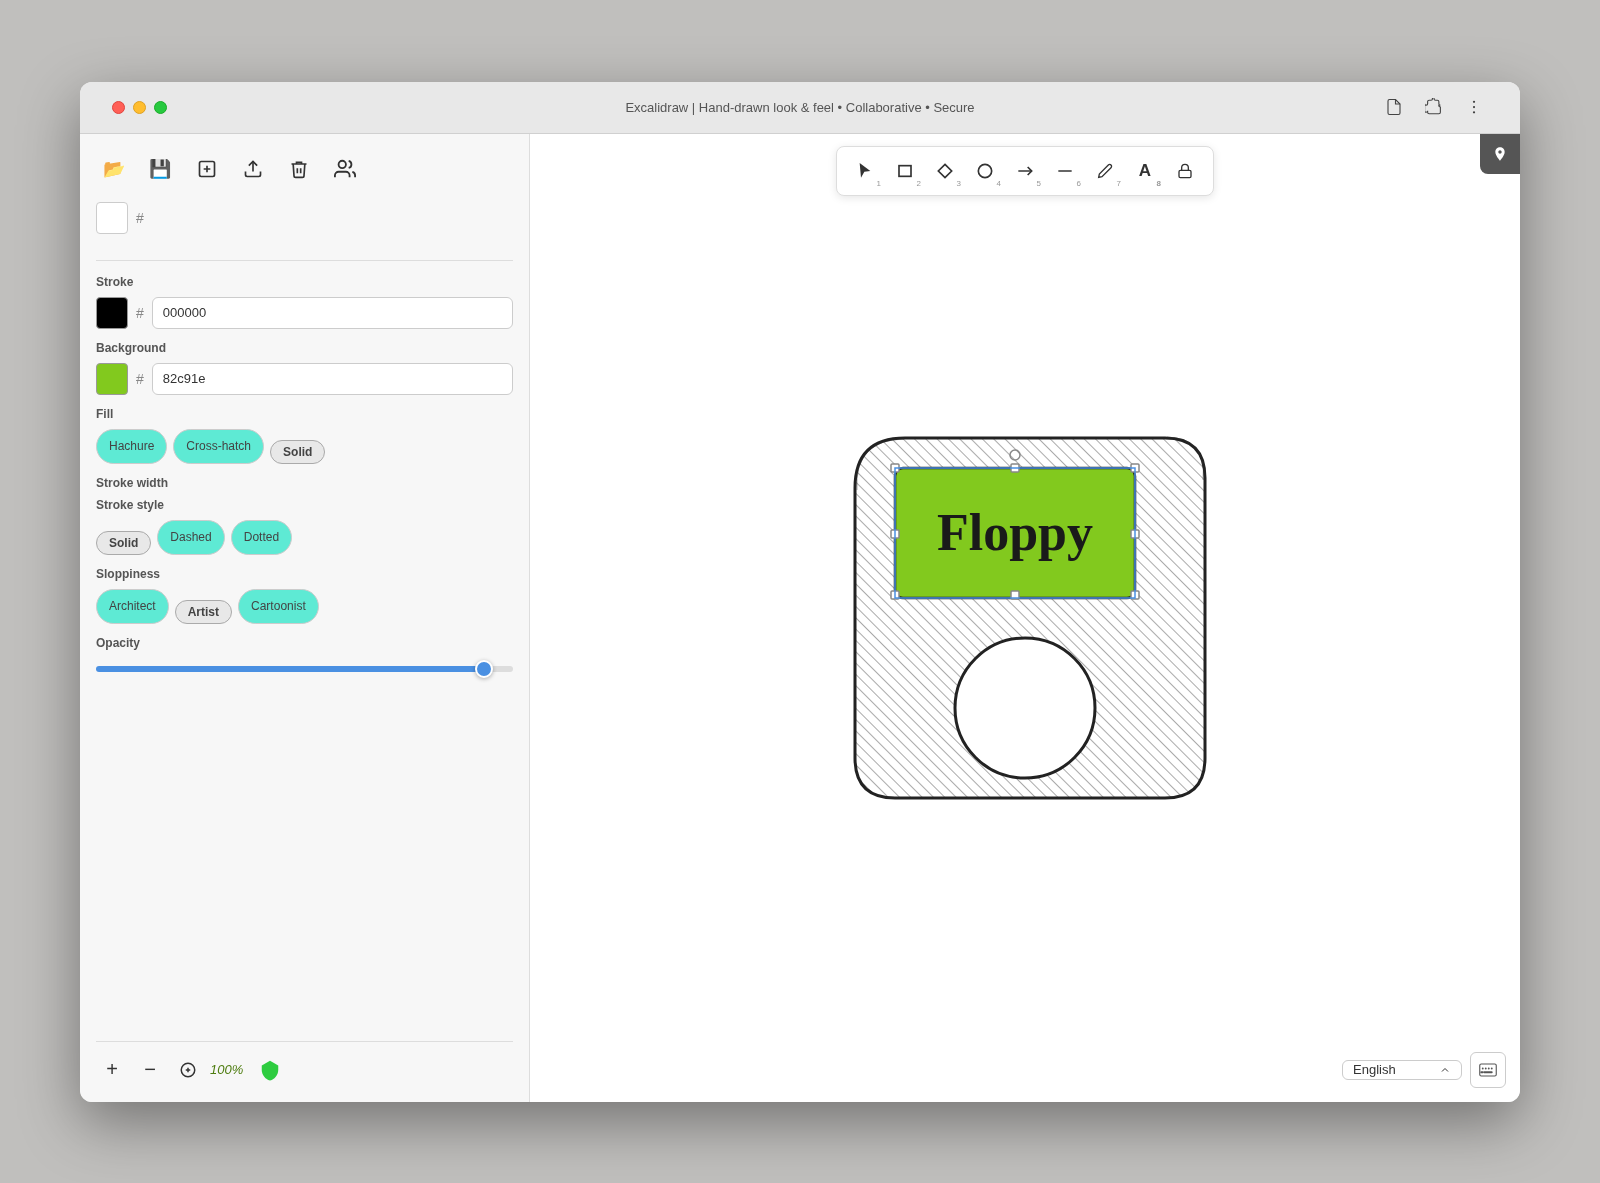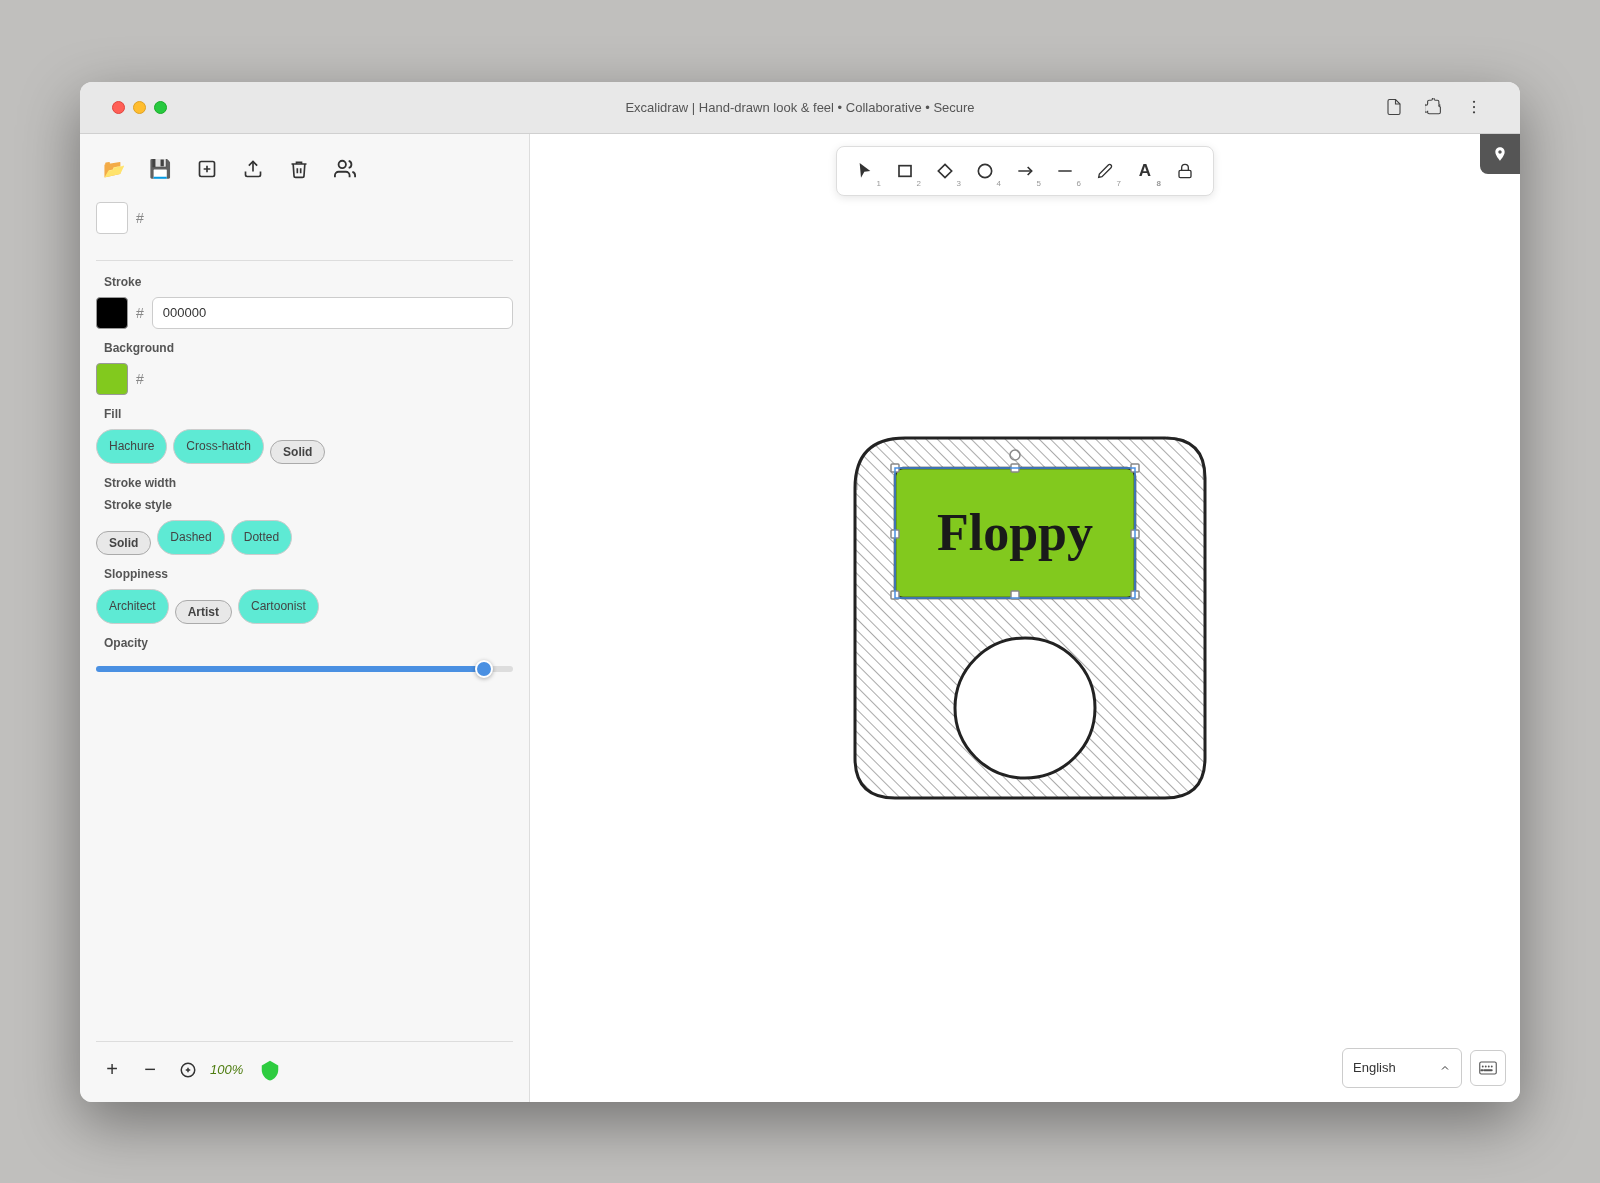--- a/index.html
+++ b/index.html
@@ -143,21 +143,20 @@
       height: 1px;
       background: #ddd;
       margin: 8px 0 14px;
     }
     .section-label {
       font-size: 12px;
       font-weight: 600;
       color: #555;
       margin-bottom: 8px;
       text-transform: none;
-      margin-left: 8px;
     }
     .stroke-row, .bg-row {
       display: flex;
       align-items: center;
       gap: 8px;
       margin-bottom: 12px;
     }
     .color-swatch-black {
       width: 32px;
       height: 32px;
@@ -324,21 +323,21 @@
     
     .canvas-bottom-right {
       position: absolute;
       bottom: 14px;
       right: 14px;
       display: flex;
       align-items: center;
       gap: 8px;
     }
     .language-select {
-      height: 40px;
+      height: 20px;
       border: 1.5px solid #ccc;
       border-radius: 6px;
       background: white;
       padding: 0 10px;
       font-size: 13px;
       color: #333;
       cursor: pointer;
       display: flex;
       align-items: center;
       gap: 6px;
@@ -441,20 +440,21 @@
       <div class="stroke-row">
         <div class="color-swatch-black"></div>
         <span class="hash-symbol">#</span>
         <input class="color-input" type="text" value="000000" style="">
       </div>
 
       <div class="section-label">Background</div>
       <div class="bg-row">
         <div class="color-swatch-green"></div>
         <span class="hash-symbol">#</span>
+        <input class="color-input" type="text" value="82c91e" style="">
       </div>
 
       <div class="section-label">Fill</div>
       <div class="pill-group">
         <button class="pill">Hachure</button>
         <button class="pill">Cross-hatch</button>
         <button class="pill active">Solid</button>
       </div>
 
       <div class="section-label">Stroke width</div>

